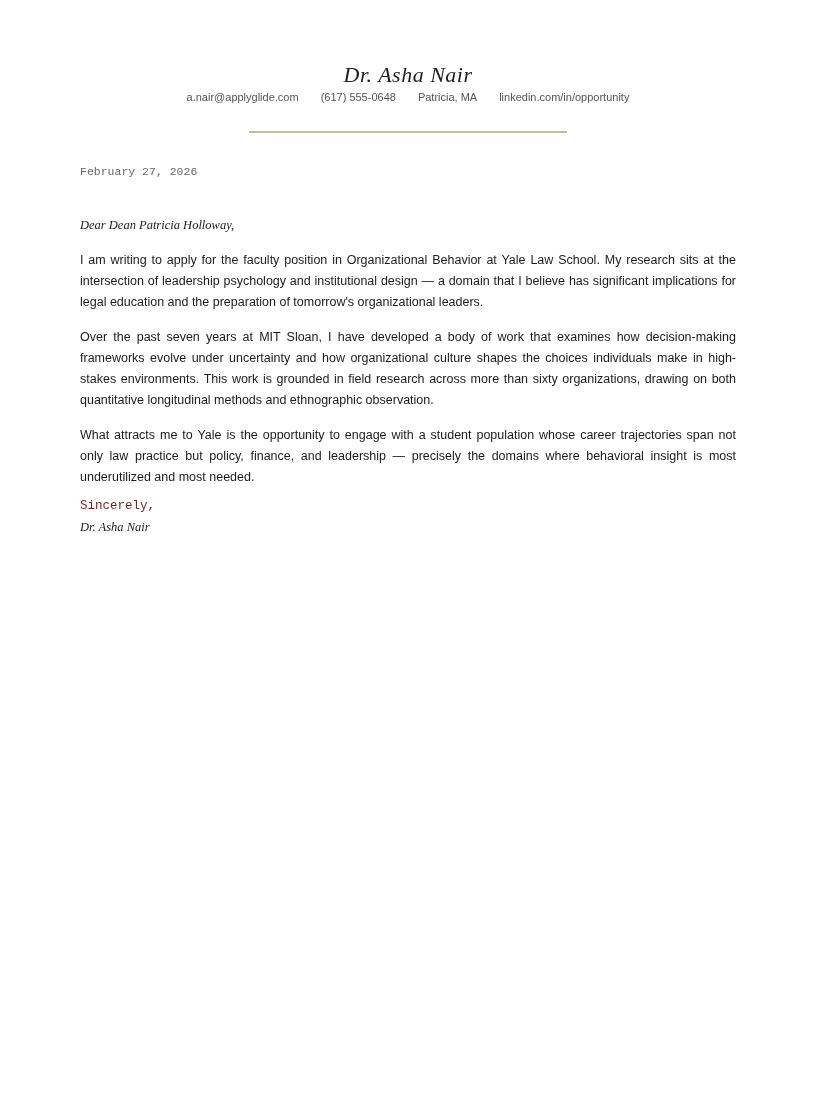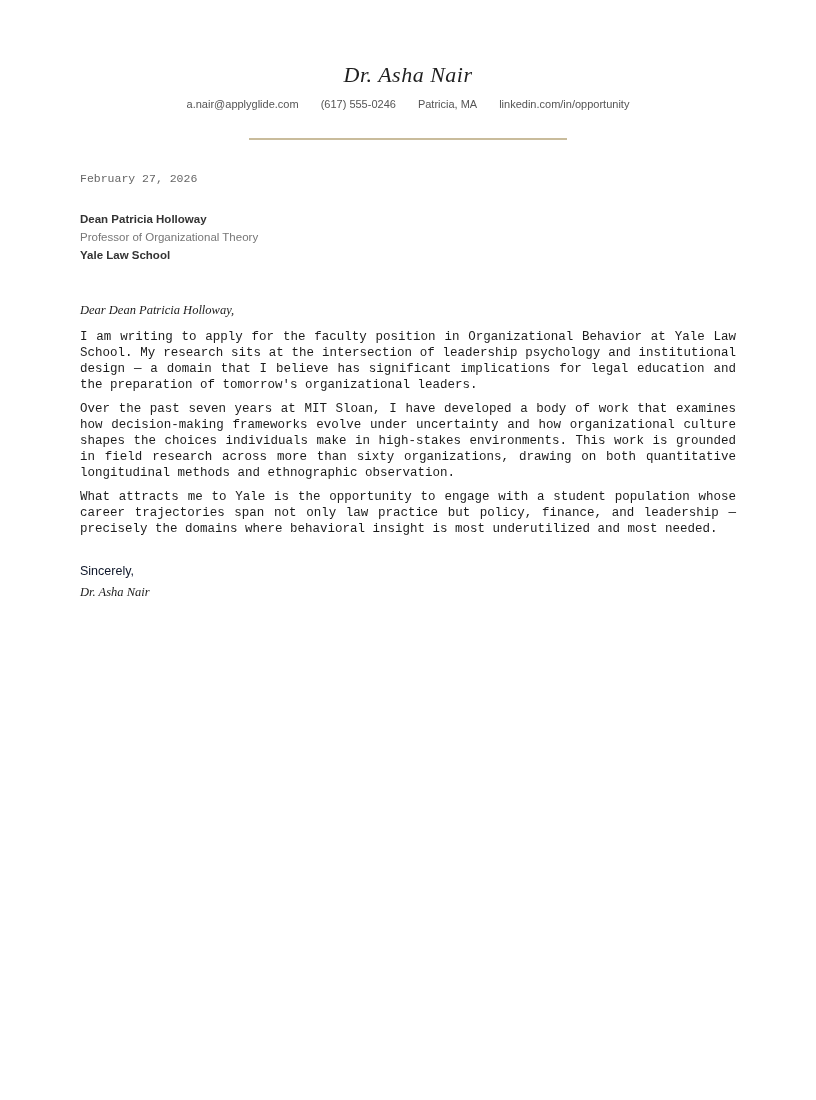--- a/index.html
+++ b/index.html
@@ -20,21 +20,21 @@
   .name-title {
     font-family: "Liberation Serif", serif;
     font-style: italic;
     font-weight: 400;
     font-size: 22px;
     line-height: 26px;
     color: #1f1f1f;
     letter-spacing: 0.5px;
   }
   .contact-row {
-    margin-top: 9px;
+    margin-top: 2px;
     display: flex;
     justify-content: center;
     column-gap: 22px;
     font-size: 11px;
     line-height: 14px;
     color: #555555;
   }
   .divider {
     width: 318px;
     height: 0;
@@ -64,69 +64,64 @@
   .recipient .muted { color: #777777; }
   .salutation {
     margin-top: 36px;
     font-family: "Liberation Serif", serif;
     font-style: italic;
     font-size: 12.5px;
     line-height: 21px;
     color: #1b1b1b;
   }
   .body-para {
-    margin-top: 8px;
-    font-family: Liberation Mono, monospace;
+    margin-top: 14px;
+    font-family: Liberation Sans, sans-serif;
     font-size: 12.5px;
-    line-height: 16px;
+    line-height: 21px;
     text-align: justify;
     color: #1b1b1b;
   }
   .closing {
-    margin-top: 24px;
-    font-family: Liberation Sans, sans-serif;
+    margin-top: 8px;
+    font-family: Liberation Mono, monospace;
     font-size: 12.5px;
     line-height: 21px;
-    color: #0f172a;
+    color: #7f1d1d;
   }
   .signature {
     font-family: "Liberation Serif", serif;
     font-style: italic;
     font-size: 12.5px;
     line-height: 21px;
     color: #1b1b1b;
   }
 </style>
 </head>
 <body>
 
 <div class="page">
 
   <div class="header">
     <h1 class="name-title">Dr. Asha Nair</h1>
 
     <div class="contact-row">
       <span>a.nair@applyglide.com</span>
-      <span>(617) 555-0246</span>
+      <span>(617) 555-0648</span>
       <span>Patricia, MA</span>
       <span>linkedin.com/in/opportunity</span>
     </div>
 
     <div class="divider"></div>
   </div>
 
   <div class="letter">
 
     <p class="date">February 27, 2026</p>
 
-    <div class="recipient">
-      <div class="strong">Dean Patricia Holloway</div>
-      <div class="muted">Professor of Organizational Theory</div>
-      <div class="strong">Yale Law School</div>
-    </div>
 
     <p class="salutation">Dear Dean Patricia Holloway,</p>
 
     <p class="body-para">I am writing to apply for the faculty position in Organizational Behavior at Yale Law School. My research sits at the intersection of leadership psychology and institutional design — a domain that I believe has significant implications for legal education and the preparation of tomorrow's organizational leaders.</p>
 
     <p class="body-para">Over the past seven years at MIT Sloan, I have developed a body of work that examines how decision-making frameworks evolve under uncertainty and how organizational culture shapes the choices individuals make in high-stakes environments. This work is grounded in field research across more than sixty organizations, drawing on both quantitative longitudinal methods and ethnographic observation.</p>
 
     <p class="body-para">What attracts me to Yale is the opportunity to engage with a student population whose career trajectories span not only law practice but policy, finance, and leadership — precisely the domains where behavioral insight is most underutilized and most needed.</p>
 
 

